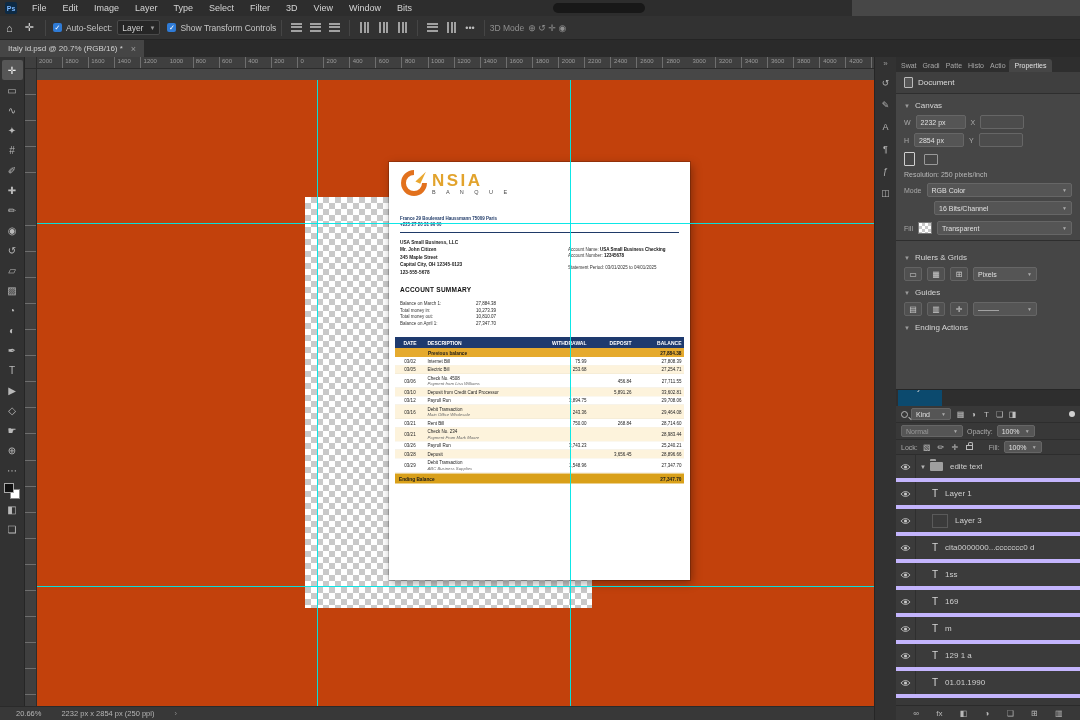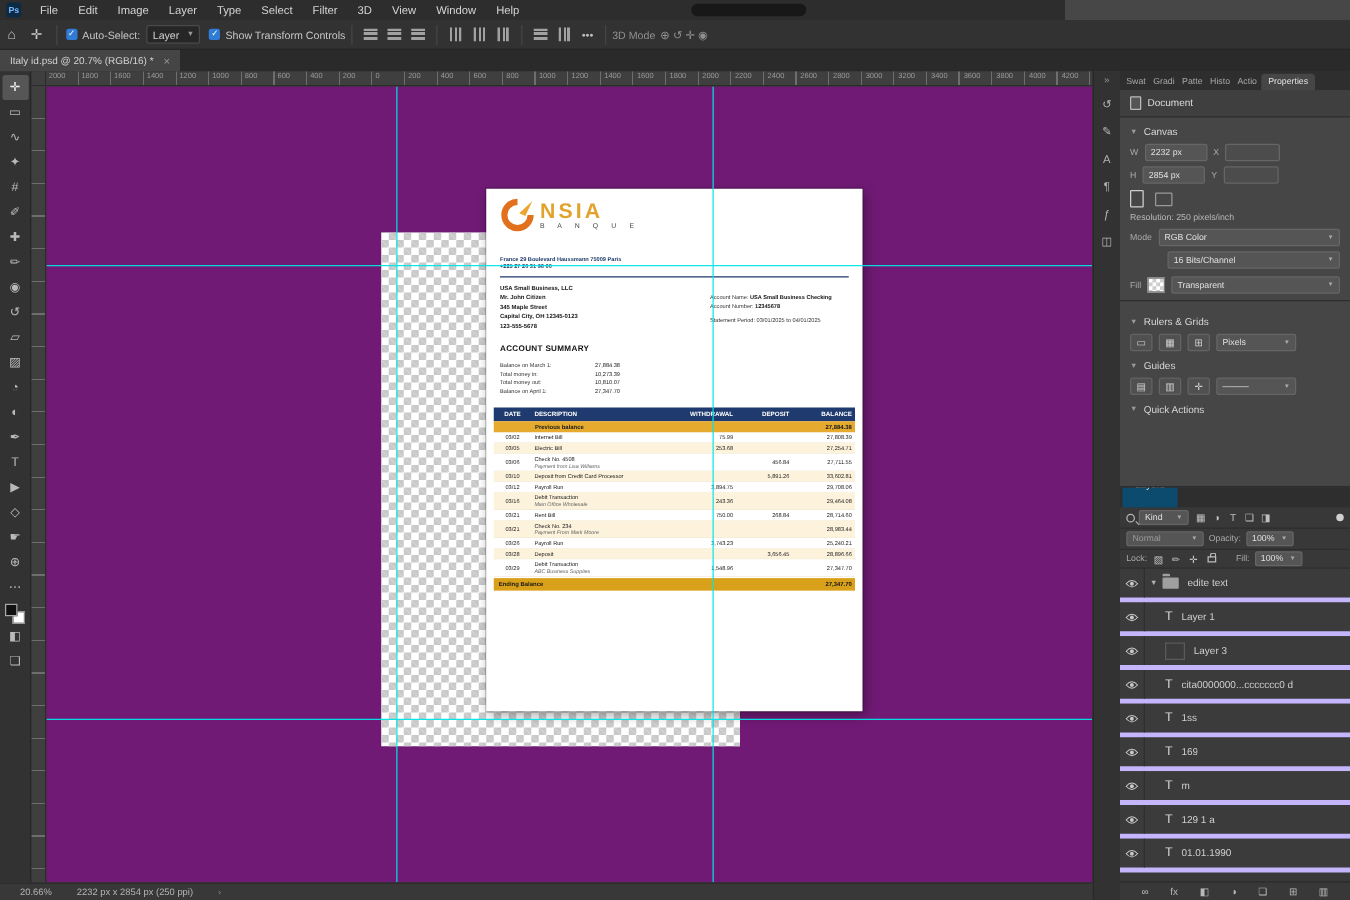--- a/index.html
+++ b/index.html
@@ -38,21 +38,21 @@
   .swatches .bg{position:absolute;right:0;bottom:0;width:10px;height:10px;background:#fff;border:1px solid #888}
   .swatches .fg{position:absolute;left:0;top:0;width:10px;height:10px;background:#111;border:1px solid #aaa}
 
   
   .ruler-corner{position:absolute;left:25px;top:57px;width:12px;height:12px;background:#3f3f3f;border-right:1px solid #2c2c2c;border-bottom:1px solid #2c2c2c;z-index:20}
   .ruler-h{position:absolute;left:37px;top:57px;width:837px;height:12px;background:#3f3f3f;border-bottom:1px solid #2c2c2c;display:flex;overflow:hidden;z-index:20;background-image:repeating-linear-gradient(to right,transparent 0 25.1px,#6e6e6e 25.1px 26.1px)}
   .ruler-h .rl{width:26.15px;flex:0 0 26.15px;font-size:6px;color:#9a9a9a;padding:1px 0 0 2px}
   .ruler-v{position:absolute;left:25px;top:69px;width:12px;height:637px;background:#3f3f3f;border-right:1px solid #2c2c2c;z-index:20;background-image:repeating-linear-gradient(to bottom,transparent 0 25.1px,#6e6e6e 25.1px 26.1px)}
 
   
-  .pasteboard{position:absolute;left:37px;top:69px;width:837px;height:637px;background:#701a75;overflow:hidden;z-index:1}
+  .pasteboard{position:absolute;left:37px;top:80px;width:837px;height:637px;background:#c2410c;overflow:hidden;z-index:1}
   .checker,.mini-checker{background-color:#fff;background-image:linear-gradient(45deg,#c9c9c9 25%,transparent 25% 75%,#c9c9c9 75%),linear-gradient(45deg,#c9c9c9 25%,transparent 25% 75%,#c9c9c9 75%)}
   .checker{background-size:12px 12px;background-position:0 0,6px 6px}
   .mini-checker{background-size:6px 6px;background-position:0 0,3px 3px}
   .canvas-checker{position:absolute;left:268px;top:117px;width:287px;height:411px}
   .guide{position:absolute;background:#00e6e6;opacity:.95;z-index:9}
   .guide.v{width:1px;top:0;height:637px}
   .guide.h{height:1px;left:0;width:837px}
 
   
   .statement{position:absolute;left:352px;top:82px;width:301px;height:418px;background:#fff;box-shadow:0 0 0 1px rgba(0,0,0,.18),2px 3px 9px rgba(0,0,0,.35);z-index:5;overflow:hidden}
@@ -157,21 +157,21 @@
         <span class="menu-item">File</span>
         <span class="menu-item">Edit</span>
         <span class="menu-item">Image</span>
         <span class="menu-item">Layer</span>
         <span class="menu-item">Type</span>
         <span class="menu-item">Select</span>
         <span class="menu-item">Filter</span>
         <span class="menu-item">3D</span>
         <span class="menu-item">View</span>
         <span class="menu-item">Window</span>
-        <span class="menu-item">Help</span>
+        <span class="menu-item">Bits</span>
       </span>
     <span class="title-pill"></span>
   </div>
 
   <div class="optionsbar">
     <span class="ob-icon">⌂</span>
     <span class="ob-icon">✛</span>
     <span class="ob-sep"></span>
     <span class="cb">✓</span>
     <span>Auto-Select:</span>
@@ -524,21 +524,21 @@
         <span class="ibtn">▤</span>
         <span class="ibtn">▥</span>
         <span class="ibtn">✛</span>
         <span class="pdd" style="max-width:64px">
             <span>———</span>
             <span class="car">▼</span>
           </span>
       </div>
       <div class="sec">
           <span class="chev">▼</span>
-          <span>Quick Actions</span>
+          <span>Ending Actions</span>
         </div>
     </div>
 
     <div class="layers-head">
       <span class="layers-tab">Layers</span>
     </div>
     <div class="lay-filter">
       <span class="mag"></span>
       <span class="pdd" style="max-width:40px;height:12px">
           <span>Kind</span>

